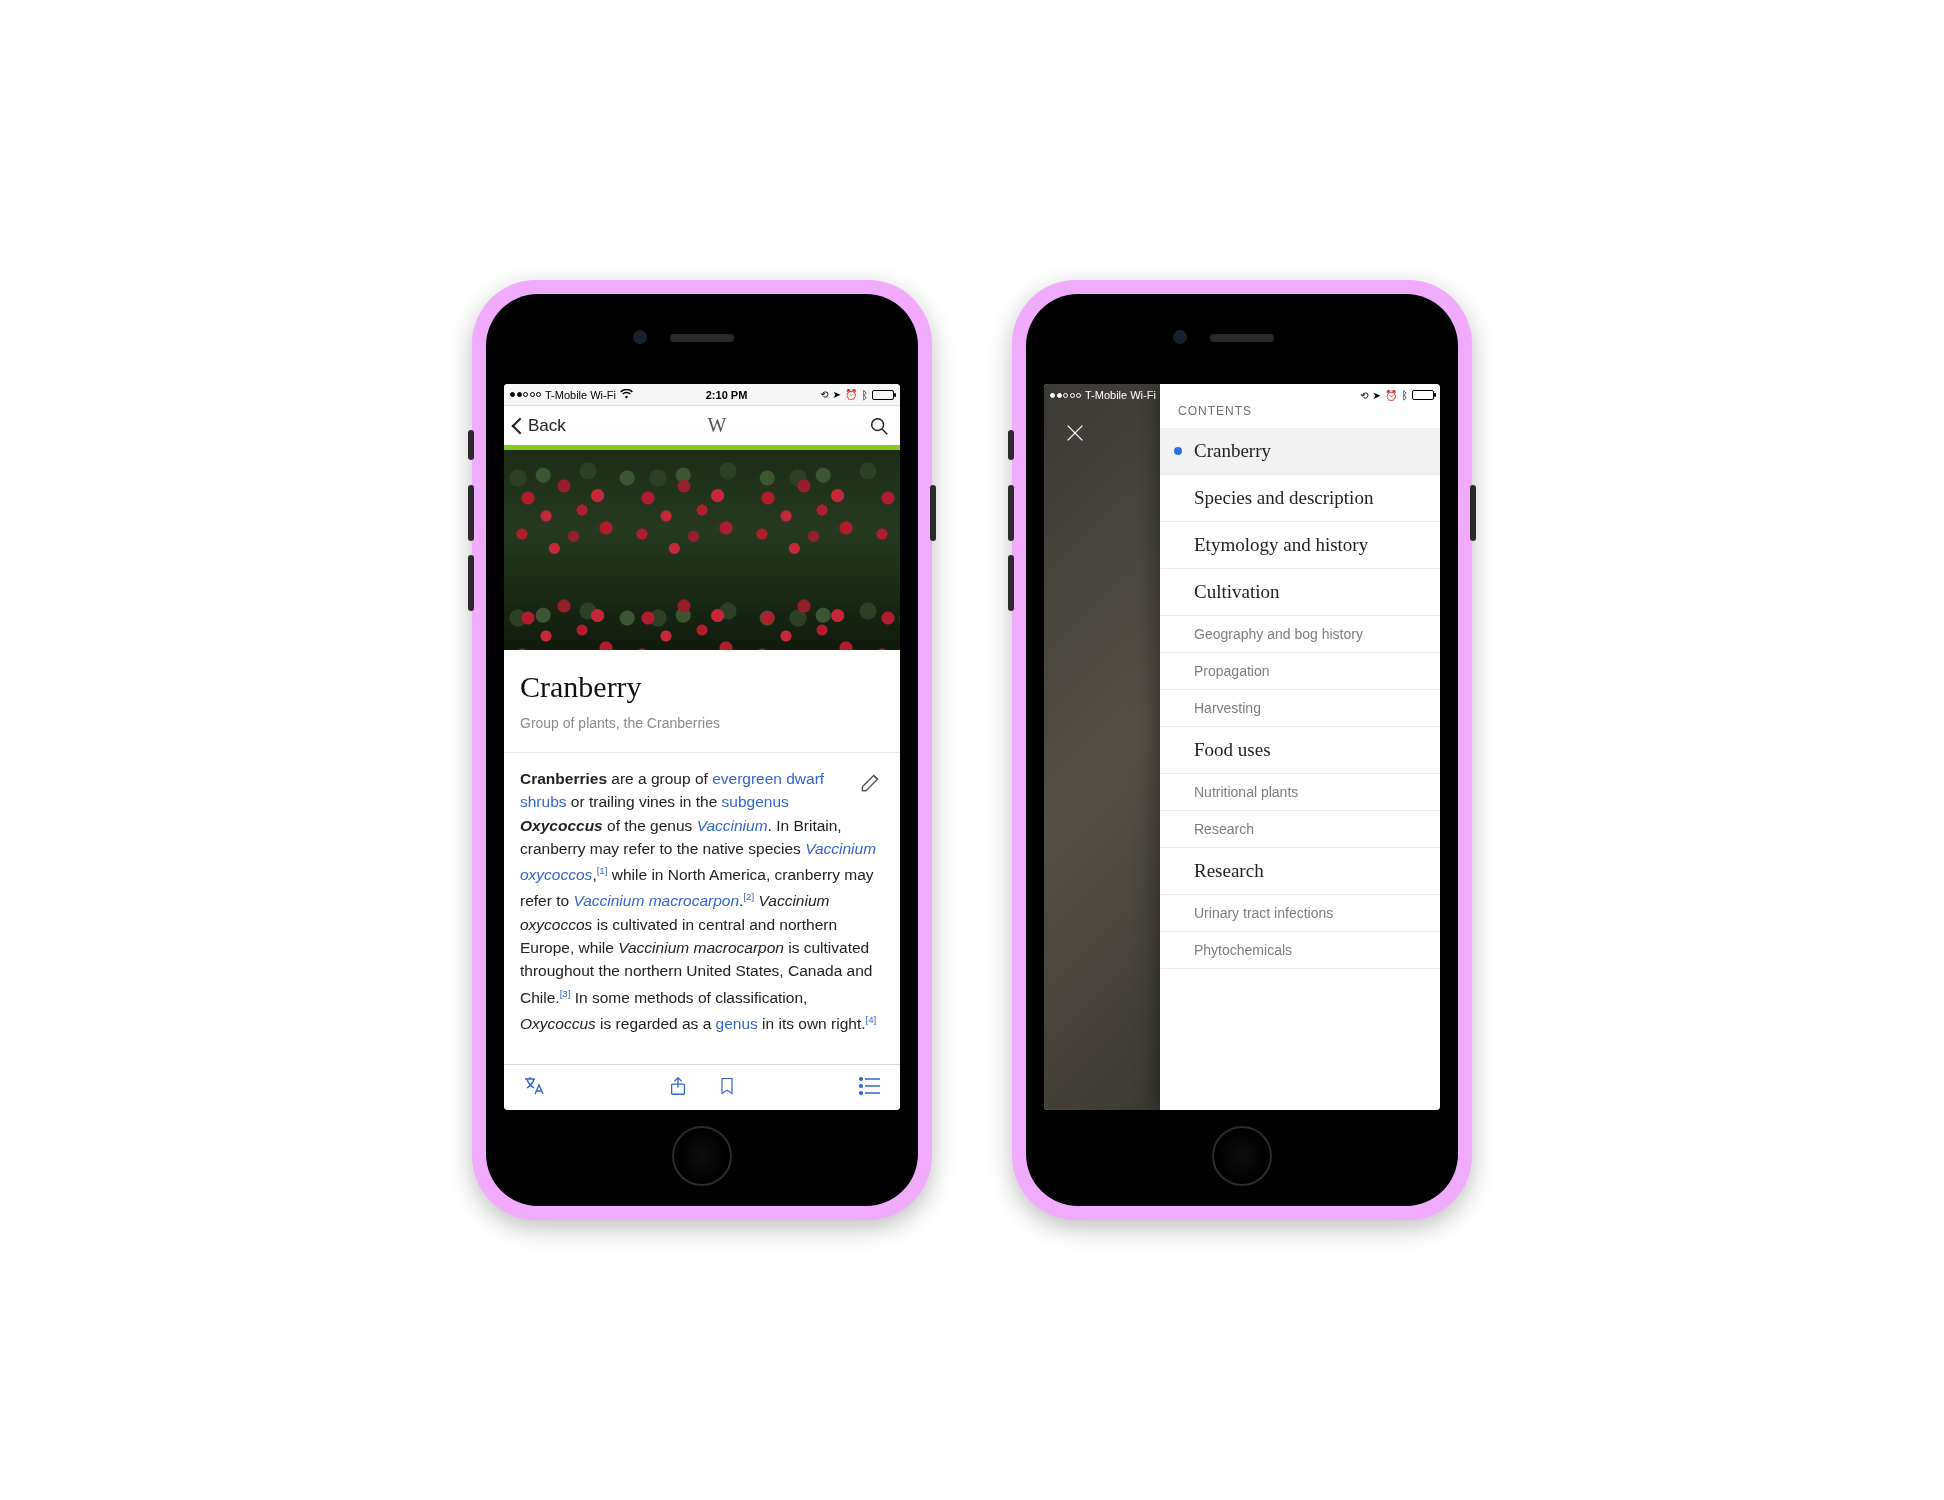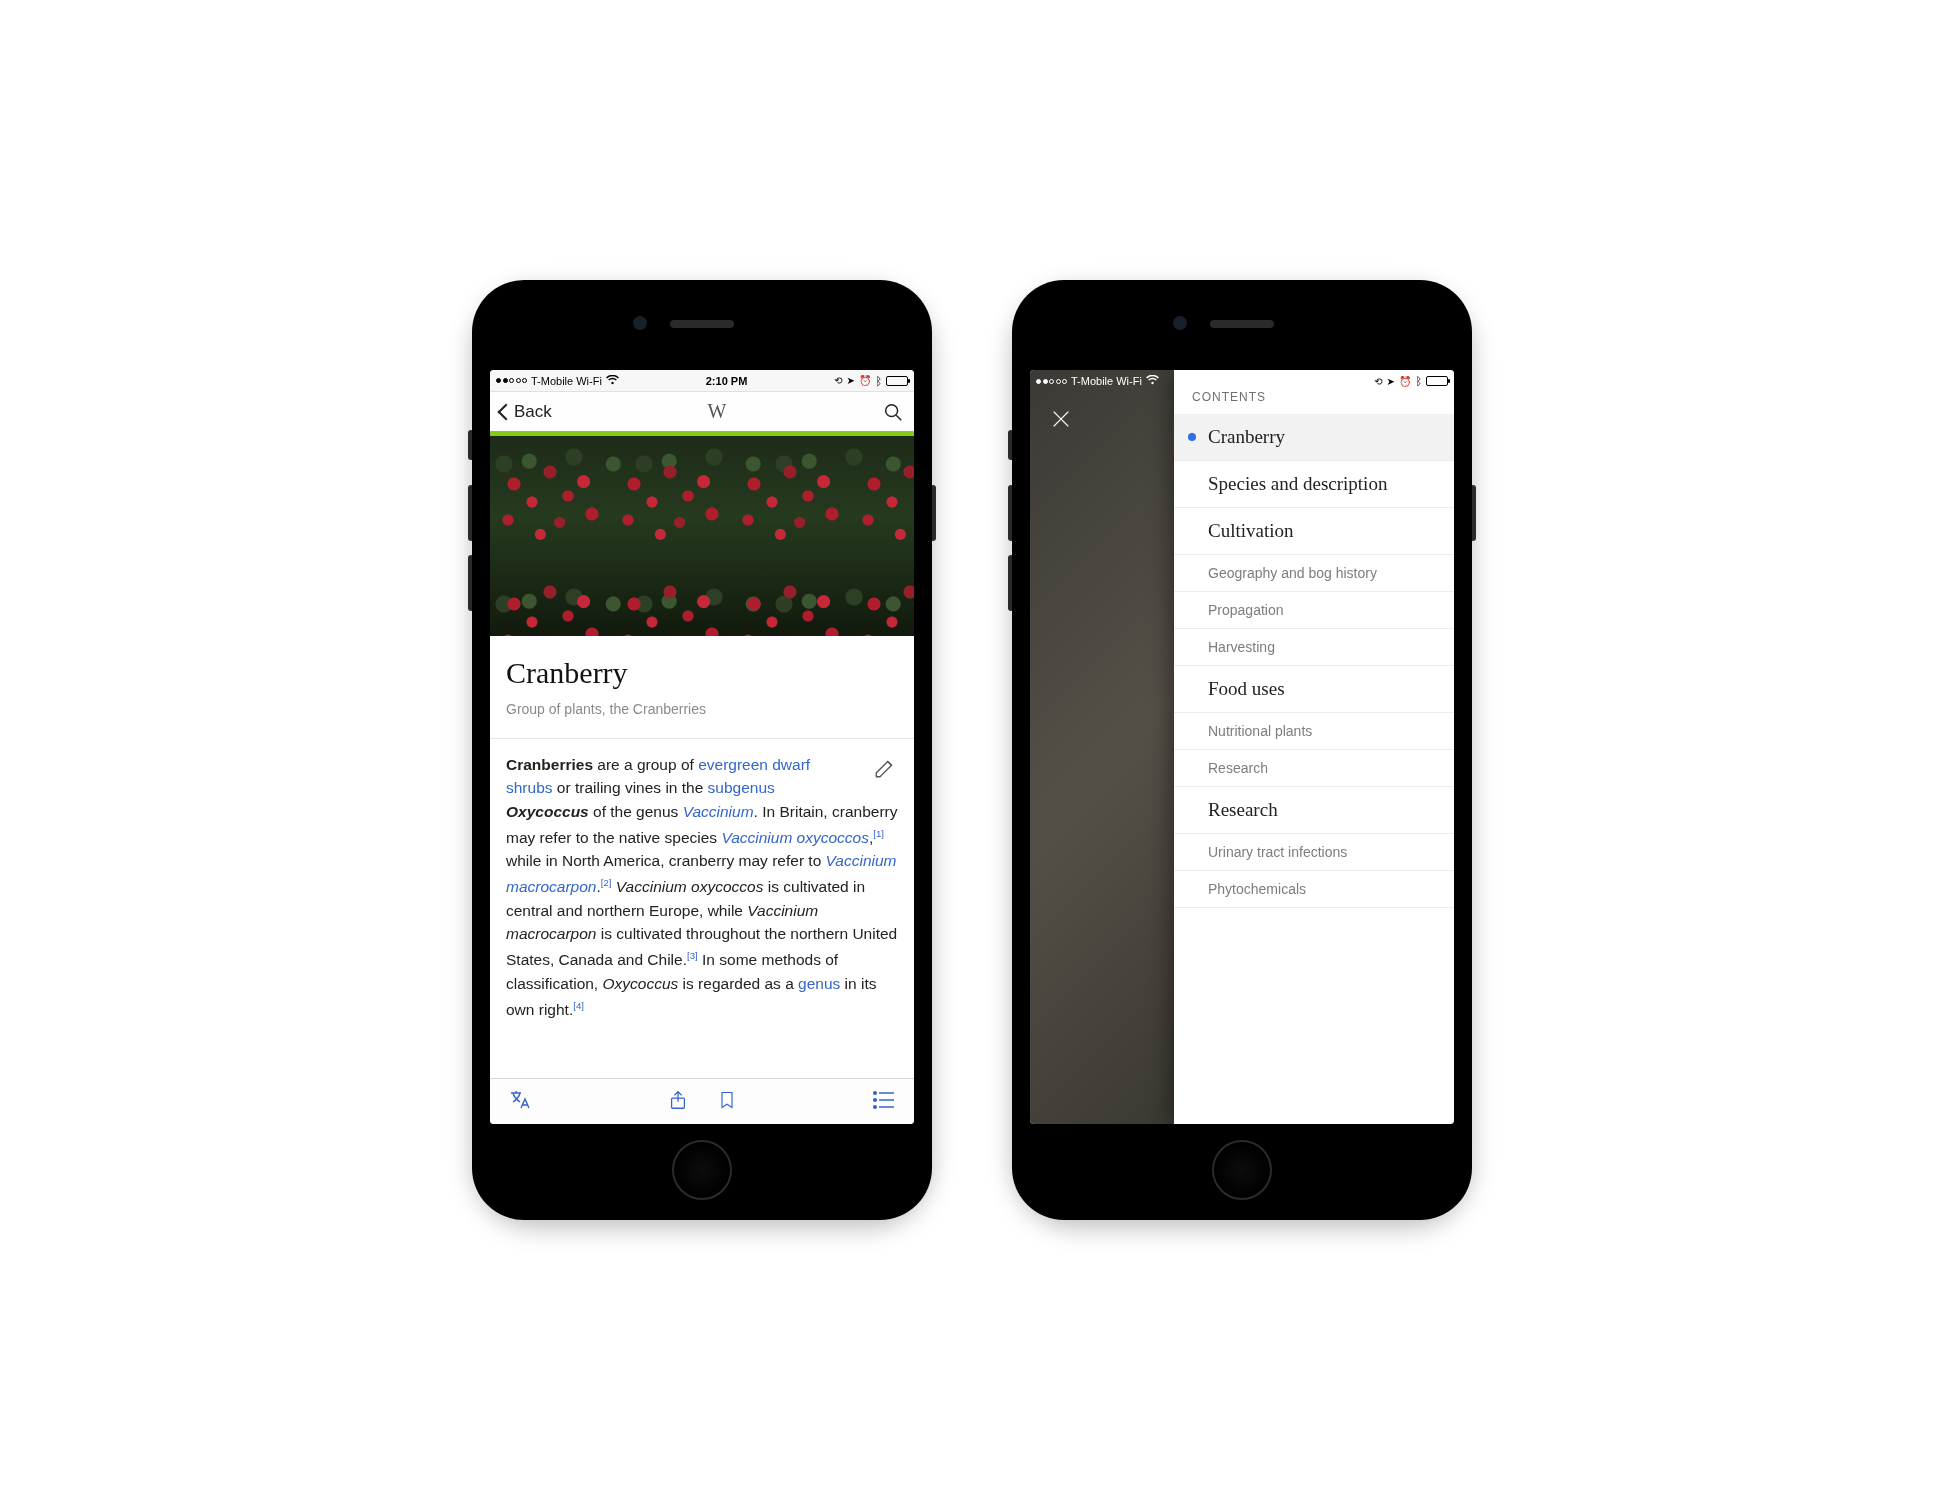--- a/index.html
+++ b/index.html
@@ -4,20 +4,21 @@
 <style>
   * { box-sizing: border-box; margin: 0; padding: 0; }
   html, body { width: 1944px; height: 1500px; background: #ffffff; font-family: -apple-system, "Helvetica Neue", Helvetica, Arial, sans-serif; }
   .stage { width: 1944px; height: 1500px; position: relative; }
   .phones { position: absolute; top: 50%; left: 50%; transform: translate(-50%, -50%); display: flex; gap: 80px; }
 
   .phone {
     width: 460px; height: 940px;
     background: #f0abfc;
     border-radius: 64px;
+    padding: 14px;
     box-shadow: 0 8px 24px rgba(0,0,0,0.25);
     position: relative;
   }
   .phone-inner {
     width: 100%; height: 100%;
     background: #000;
     border-radius: 52px;
     padding: 90px 18px 96px 18px;
     position: relative;
   }
@@ -332,20 +333,21 @@
                 <line x1="4" y1="4" x2="20" y2="20"></line>
                 <line x1="20" y1="4" x2="4" y2="20"></line>
               </svg>
           </div>
 
           <div class="contents-panel">
             <div class="contents-header">CONTENTS</div>
             <div class="toc" id="toc-list">
                 <div class="toc-item active"><span>Cranberry</span></div>
                 <div class="toc-item"><span>Species and description</span></div>
+                <div class="toc-item"><span>Etymology and history</span></div>
                 <div class="toc-item"><span>Cultivation</span></div>
                 <div class="toc-item level2"><span>Geography and bog history</span></div>
                 <div class="toc-item level2"><span>Propagation</span></div>
                 <div class="toc-item level2"><span>Harvesting</span></div>
                 <div class="toc-item"><span>Food uses</span></div>
                 <div class="toc-item level2"><span>Nutritional plants</span></div>
                 <div class="toc-item level2"><span>Research</span></div>
                 <div class="toc-item"><span>Research</span></div>
                 <div class="toc-item level2"><span>Urinary tract infections</span></div>
                 <div class="toc-item level2"><span>Phytochemicals</span></div>

